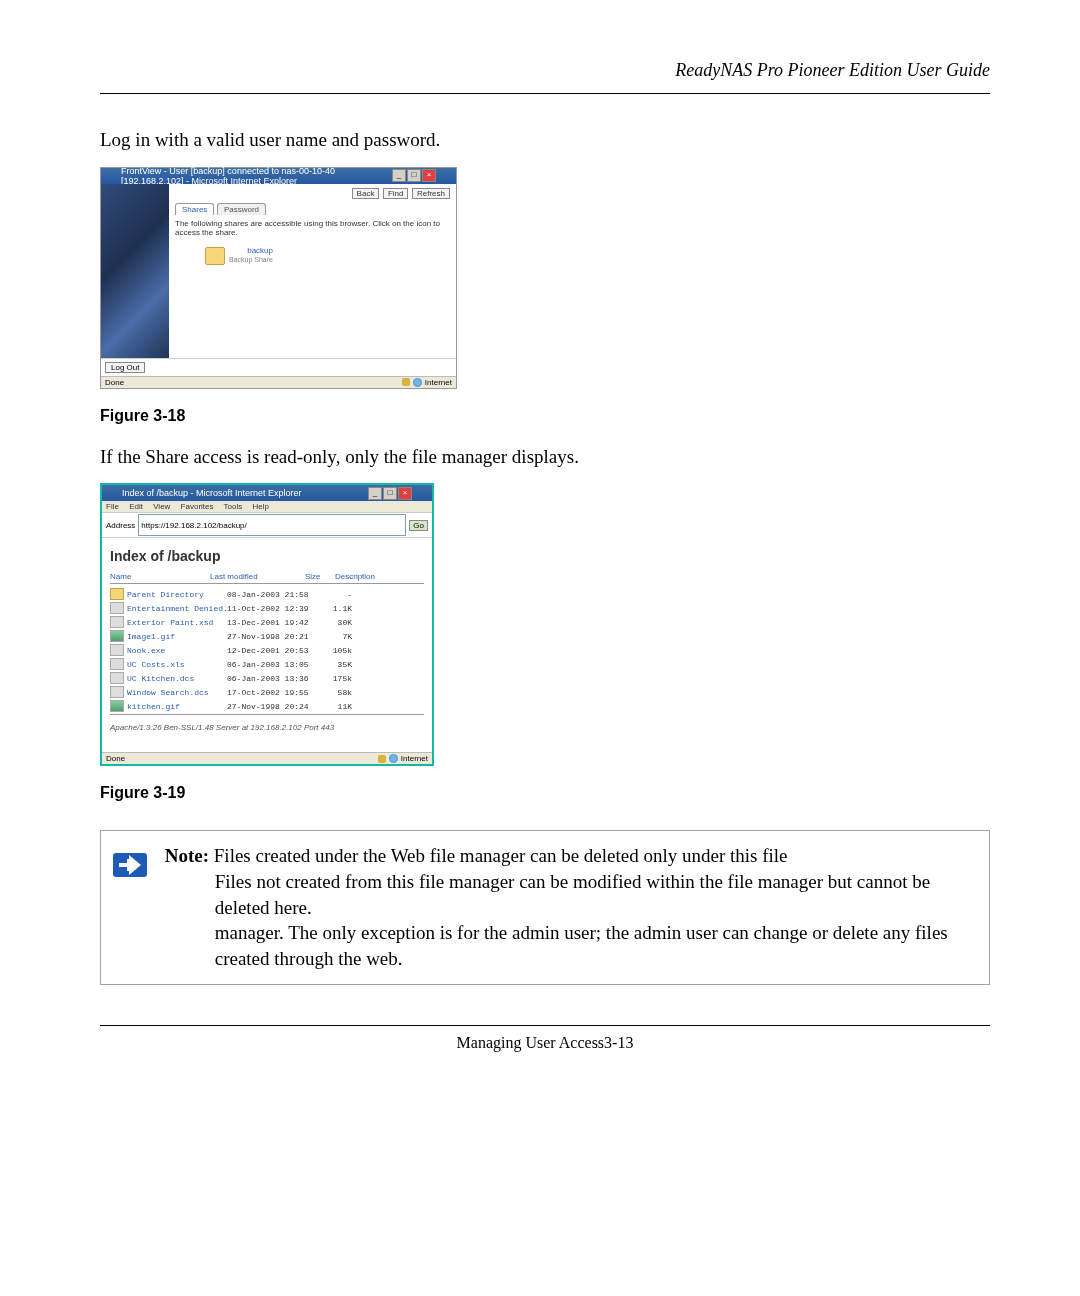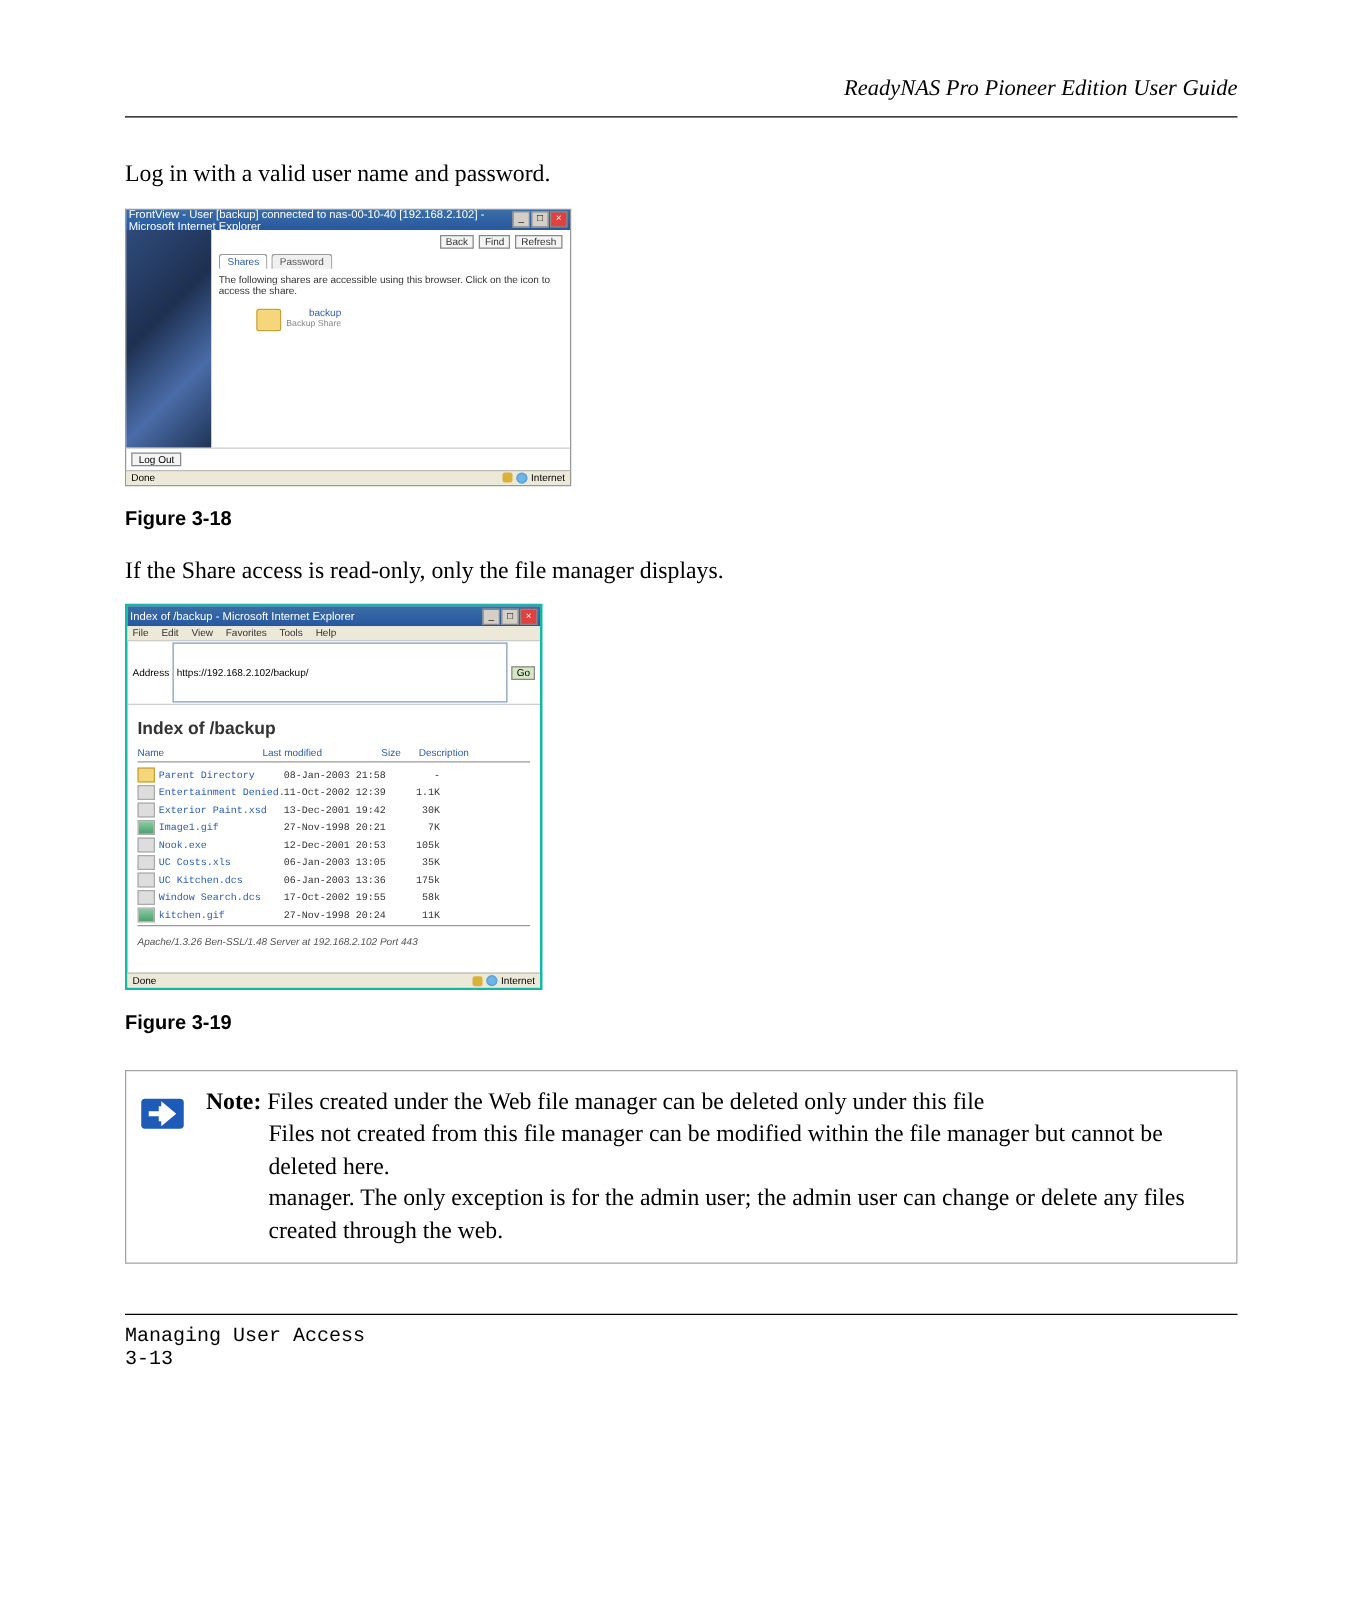--- a/index.html
+++ b/index.html
@@ -44,21 +44,21 @@
     font-size: 9px;
     background: #fff;
     margin-bottom: 6px;
   }
   .titlebar {
     background: linear-gradient(#3a6ea5,#2757a0);
     color: #fff;
     display: flex;
     align-items: center;
     justify-content: space-between;
-    padding: 1px 2px;
+    padding: 1px 20px;
     height: 14px;
   }
   .winbtns { display:flex; gap:1px; }
   .winbtn {
     width: 12px; height: 11px;
     background: #d4d0c8;
     border: 1px solid #888;
     font-size: 8px; line-height: 9px;
     text-align: center;
     color:#000;
@@ -143,21 +143,21 @@
     border-bottom:1px solid #ccc;
   }
   .menubar span{ margin-right:8px;}
   .addrbar {
     display:flex; align-items:center; gap:3px;
     padding:1px 4px; border-bottom:1px solid #ccc;
     font-size:8px;
   }
   .addr-input{
     flex:1; border:1px solid #7f9db9; height:12px;
-    font-size:8px; padding:17px 2px;
+    font-size:8px; padding:4px 2px;
     background:#fff; display:flex; align-items:center; overflow:hidden;
   }
   .go-btn{ border:1px solid #888; background:#d6e7c6; font-size:8px; padding:0 3px;}
   .shot2-body{ padding:6px 8px 8px 8px; color:#333; min-height:200px;}
   .index-title { font-weight:bold; font-size:14px; margin:4px 0 8px 0; font-family:Arial,sans-serif;}
   .dir-header{
     color:#2a5db0; font-size:8px;
     display:flex;
   }
   .dir-header span:nth-child(1){width:100px;}
@@ -216,23 +216,22 @@
   }
   .note-text-cell .label{font-weight:bold;}
   .note-text-cell .indent{padding-left:50px;display:block;}
   
   .footer-hr{
     border:none;border-top:1.5px solid #000;
     margin: 40px 0 8px 0;
   }
   .footer-row{
     display:flex; justify-content:center;
-    font-family: Liberation Mono, monospace;
+    font-family: Liberation Serif, serif;
     font-size:16px;
-    flex-direction:column;
   }
   .footer-version{
     text-align:center;
     font-family: Arial, Helvetica, sans-serif;
     font-style:italic;
     font-size:16px;
     margin-top:6px;
   }
 </style>
 </head>

